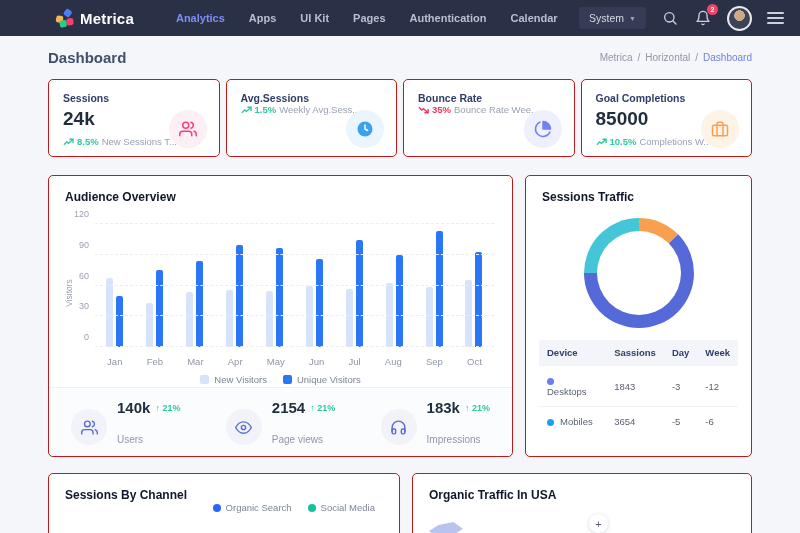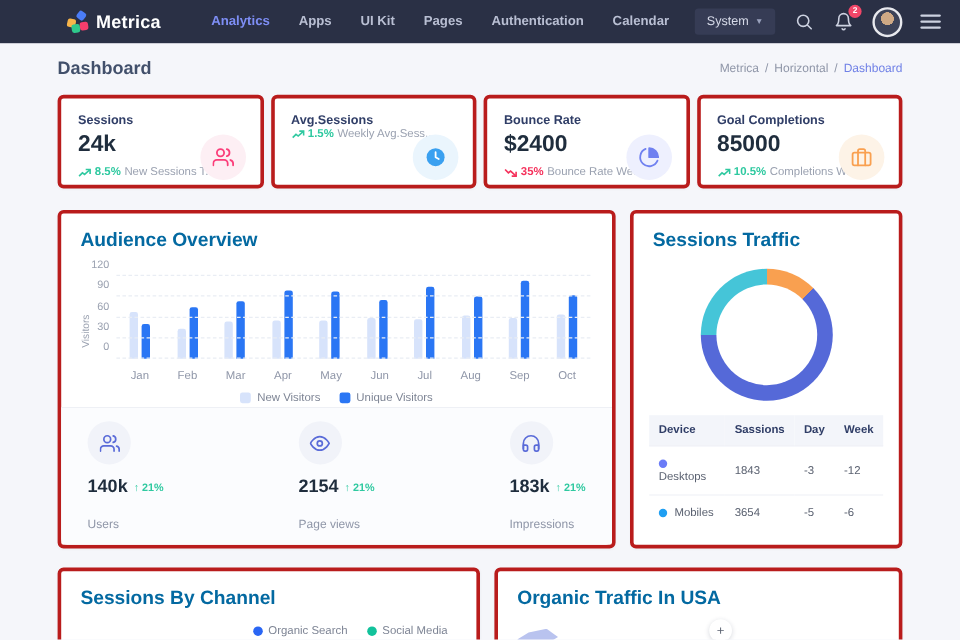--- a/index.html
+++ b/index.html
@@ -32,66 +32,66 @@
     background: radial-gradient(circle at 50% 36%, #cfa985 0 31%, #3c4258 32% 100%); cursor:pointer; }
   .hamburger { display:flex; flex-direction:column; gap:3px; cursor:pointer; }
   .hamburger span { width:17px; height:2px; background:#ccd1e0; border-radius:1px; }
   
   .page { padding:13px 48px 0; }
   .page-head { display:flex; justify-content:space-between; align-items:center; margin-bottom:13px; }
   .page-title { font-size:15px; font-weight:bold; color:#42506b; }
   .breadcrumb { font-size:10px; color:#8f96a8; display:flex; gap:5px; }
   .breadcrumb .crumb { cursor:pointer; }
   .breadcrumb .crumb.current { color:#7081e6; }
-  .card { background:#fff; border:3px solid #b91c1c; border-radius:5px; box-shadow:0 1px 2px rgba(40,50,80,.03); }
+  .card { background:#fff; border:1px solid #b91c1c; border-radius:5px; box-shadow:0 1px 2px rgba(40,50,80,.03); }
   
   .stats-row { display:grid; grid-template-columns:repeat(4,1fr); gap:6px; }
   .stat-card { padding:12px 14px; height:78px; position:relative; }
   .stat-label { font-size:10.5px; font-weight:bold; color:#303e67; }
   .stat-value { font-size:19px; font-weight:bold; color:#1f2d3d; margin:4px 0 6px; }
   .stat-desc { font-size:9.5px; color:#9aa1b0; display:flex; align-items:center; gap:3px; white-space:nowrap; }
   .stat-desc svg { width:11px; height:8px; fill:none; stroke-width:1.5; }
   .stat-icon-wrap { position:absolute; right:12px; top:30px; width:38px; height:38px; border-radius:50%; display:flex; align-items:center; justify-content:center; }
   .stat-icon-wrap svg { width:18px; height:18px; stroke-width:2; stroke-linecap:round; stroke-linejoin:round; }
   
   .main-row { display:grid; grid-template-columns:465px 1fr; gap:12px; margin-top:18px; }
-  .card-title { font-size:16px; font-weight:bold; color:#0369a1; padding:14px 16px 0; }
+  .card-title { font-size:12px; font-weight:bold; color:#0f172a; padding:14px 16px 0; }
   .audience-card { display:flex; flex-direction:column; height:282px; }
   .chart-area { position:relative; flex:1; margin:12px 10px 0 10px; }
   .visitors-label { position:absolute; left:-4px; top:42%; transform:rotate(-90deg); font-size:8.5px; color:#9aa1b0; }
   .plot { position:absolute; left:36px; right:8px; top:8px; bottom:40px; }
   .gridline { position:absolute; left:0; right:0; border-top:1px dashed #e9edf4; }
   .ytick { position:absolute; left:-28px; width:22px; text-align:right; font-size:9px; color:#9aa1b0; transform:translateY(-50%); }
   .bars { position:absolute; inset:0; display:flex; justify-content:space-around; align-items:flex-end; }
   .bar-group { display:flex; gap:3px; align-items:flex-end; height:100%; }
   .bar { width:7px; border-radius:2px 2px 0 0; }
   .x-labels { position:absolute; left:36px; right:8px; bottom:20px; display:flex; justify-content:space-around; font-size:9.5px; color:#8f96a8;text-align:center; }
   .chart-legend { position:absolute; left:0; right:0; bottom:2px; display:flex; justify-content:center; gap:16px; font-size:9.5px; color:#7d8494; }
   .legend-item { display:flex; align-items:center; gap:5px; cursor:pointer; }
   .swatch { width:9px; height:9px; border-radius:2px; }
   .aud-stats { display:flex; justify-content:space-between; border-top:1px solid #eef0f5; background:#fbfcfe; padding:11px 22px; border-radius:0 0 5px 5px; }
-  .aud-stat { display:flex; align-items:flex-start; gap:10px;flex-direction:column; }
+  .aud-stat { display:flex; align-items:flex-end; gap:10px; }
   .aud-icon { width:36px; height:36px; border-radius:50%; background:#f1f3f9; color:#5a6bd8; display:flex; align-items:center; justify-content:center; }
   .aud-icon svg { width:17px; height:17px; stroke:currentColor; fill:none; stroke-width:2; stroke-linecap:round; stroke-linejoin:round; }
   .aud-value-row { display:flex; align-items:center; gap:5px; }
   .aud-value { font-size:15px; font-weight:bold; color:#1f2d3d; }
   .aud-delta { font-size:9px; color:#2fc9a0; font-weight:bold; }
   .aud-label { font-size:10px; color:#8f96a8; margin-top:18px; }
   
   .device-card { height:282px; overflow:hidden; }
   .donut { width:110px; height:110px; border-radius:50%; margin:14px auto 12px; position:relative; }
   .donut-hole { position:absolute; inset:13px; border-radius:50%; background:#fff; }
   .device-table { width:calc(100% - 26px); margin:0 13px; border-collapse:collapse; font-size:9.5px; }
   .device-table th { background:#f3f5fa; color:#303e67; font-weight:bold; text-align:left; padding:7px 8px; }
   .device-table td { padding:9px 8px; color:#5a6170; border-top:1px solid #f0f2f7; }
   .dot { display:inline-block; width:7px; height:7px; border-radius:50%; margin-right:6px; vertical-align:middle; }
   
   .bottom-row { display:grid; grid-template-columns:352px 1fr; gap:12px; margin-top:16px; }
   .bottom-row .card { height:140px; position:relative; }
-  .channel-legend { margin-top:12px; display:flex; justify-content:flex-end; padding-right:24px; gap:16px; font-size:9.5px; color:#7d8494; }
+  .channel-legend { display:flex; justify-content:flex-end; padding-right:24px; gap:16px; font-size:9.5px; color:#7d8494; }
   .dot-sw { width:8px; height:8px; border-radius:50%; }
   .map-shape { position:absolute; left:16px; top:48px; width:34px; height:15px; background:#b9c3ef;
     clip-path:polygon(0 60%, 28% 20%, 72% 0, 100% 45%, 62% 100%, 18% 88%); }
   .plus-btn { position:absolute; left:176px; top:40px; width:19px; height:19px; border-radius:50%;
     background:#fff; box-shadow:0 1px 4px rgba(30,40,70,.18); color:#5a6170; font-size:11px;
     display:flex; align-items:center; justify-content:center; cursor:pointer; }
 </style>
 </head>
 <body>
 
@@ -190,21 +190,20 @@
         </div>
         <div class="stat-icon-wrap" style="background:#eaf5fd;color:#3aa0f0">
           <svg viewBox="0 0 24 24">
             <circle cx="12" cy="12" r="10" fill="currentColor" stroke="none"></circle>
             <path d="M12 6.5v5.5l3.5 2" stroke="#fff" fill="none"></path>
           </svg>
         </div>
       </div>
       <div class="card stat-card">
         <div class="stat-label">Bounce Rate</div>
-        <div class="stat-value">$2400</div>
         <div class="stat-desc">
           <span style="color:#f5325c;display:flex">
             <svg viewBox="0 0 12 8" stroke="currentColor">
               <polyline points="1,1 4,4 6,2.5 11,7"></polyline>
               <polyline points="7,7 11,7 11,3"></polyline>
             </svg>
           </span>
           <span style="color:#f5325c;font-weight:bold">35%</span>
           <span>Bounce Rate Wee...</span>
         </div>

